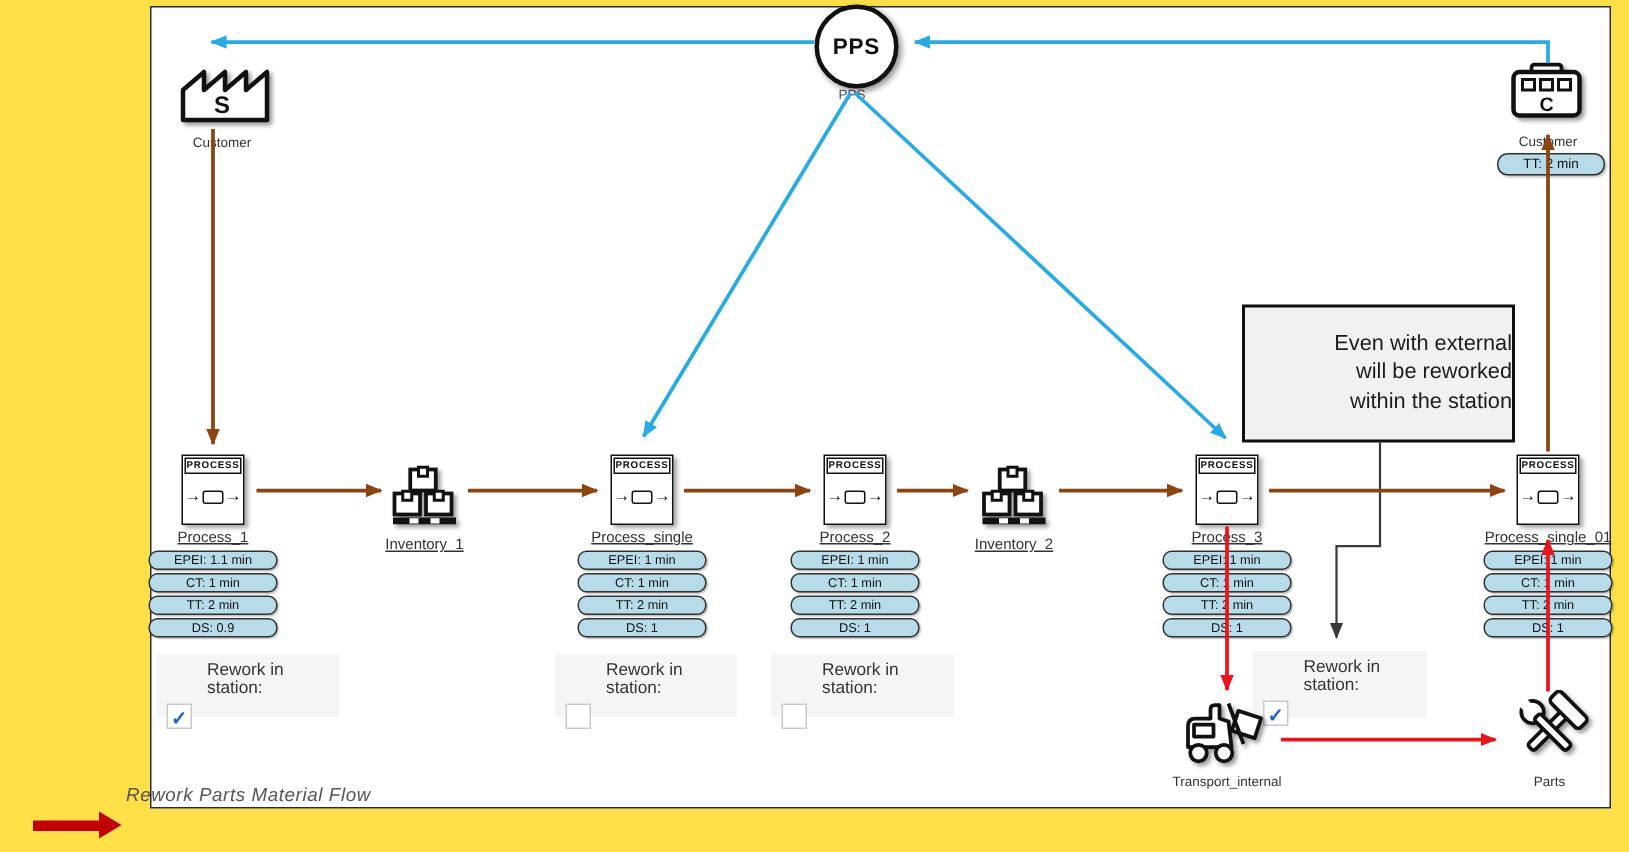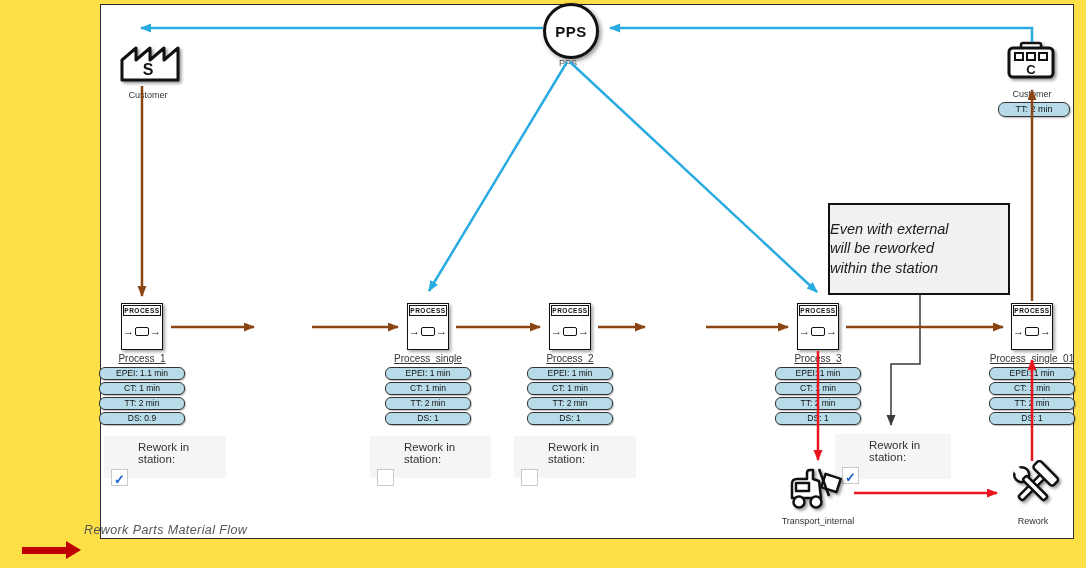--- a/index.html
+++ b/index.html
@@ -36,21 +36,21 @@
       box-shadow:1px 1px 1px rgba(0,0,0,.25);}
   
   .panel{position:absolute;background:#f5f5f5;box-sizing:border-box;padding:5px 0 0 7px;}
   .panel-label{font-size:11.5px;color:#333;text-align:left;padding-left:27px;}
   .checkbox{margin-top:4px;width:17px;height:17px;background:#fff;border:1px solid #c9c9c9;
       box-sizing:border-box;text-align:center;}
   .checkbox .check{font-size:13px;font-weight:bold;color:#1b66c9;line-height:15px;}
   
   #annotation{position:absolute;left:828px;top:203px;width:182px;height:92px;background:#f1f1f1;
       border:2px solid #111;box-sizing:border-box;display:flex;flex-direction:column;
-      align-items:flex-start;justify-content:center;font-style:italic;font-size:14.5px;
+      align-items:flex-end;justify-content:center;font-size:14.5px;
       line-height:1.35;color:#1c1c1c;text-align:center;z-index:6;}
   
   #legend-line{position:absolute;left:22px;top:547px;width:46px;height:7px;background:#c00000;}
   #legend-head{position:absolute;left:66px;top:541px;width:0;height:0;
       border-left:15px solid #c00000;border-top:9.5px solid transparent;border-bottom:9.5px solid transparent;}
   #legend-text{position:absolute;left:84px;top:523px;font-size:12.5px;font-style:italic;
       color:#555;letter-spacing:.4px;}
   #connectors{position:absolute;left:0;top:0;z-index:8;pointer-events:none;}
   svg text{font-family:"Liberation Sans",sans-serif;}
 </style>
@@ -97,20 +97,34 @@
       <div class="metric">DS: 0.9</div>
     </div>
   </div>
   <div class="panel" style="left:104px;top:436px;width:122px;height:42px">
     <div class="panel-label">Rework in station:</div>
     <div class="checkbox">
       <span class="check">✓</span>
     </div>
   </div>
 
+  <div class="station" style="left:223px">
+    <svg class="icon-abs" style="position:static" width="46" height="47" viewBox="0 0 46 47">
+      <rect x="13.5" y="10" width="17" height="14" fill="#fff" stroke="#111" stroke-width="2.5"></rect>
+      <rect x="19" y="8.5" width="6" height="6" fill="#fff" stroke="#111" stroke-width="2"></rect>
+      <rect x="3" y="26" width="17" height="14" fill="#fff" stroke="#111" stroke-width="2.5"></rect>
+      <rect x="8.5" y="24.5" width="6" height="6" fill="#fff" stroke="#111" stroke-width="2"></rect>
+      <rect x="24" y="26" width="17" height="14" fill="#fff" stroke="#111" stroke-width="2.5"></rect>
+      <rect x="29.5" y="24.5" width="6" height="6" fill="#fff" stroke="#111" stroke-width="2"></rect>
+      <rect x="2" y="42" width="42" height="4.5" fill="#111"></rect>
+      <rect x="13" y="42.5" width="6" height="3.5" fill="#fff"></rect>
+      <rect x="27" y="42.5" width="6" height="3.5" fill="#fff"></rect>
+    </svg>
+    <div class="station-label">Inventory_1</div>
+  </div>
 
   <div class="station" style="left:368px">
     <div class="pbox">
       <div class="pbox-header">PROCESS</div>
       <div class="pbox-body">
           <span>→</span>
           <span class="chip"></span>
           <span>→</span>
         </div>
     </div>
@@ -146,20 +160,34 @@
       <div class="metric">DS: 1</div>
     </div>
   </div>
   <div class="panel" style="left:514px;top:436px;width:122px;height:42px">
     <div class="panel-label">Rework in station:</div>
     <div class="checkbox">
       <span class="check"></span>
     </div>
   </div>
 
+  <div class="station" style="left:616px">
+    <svg class="icon-abs" style="position:static" width="46" height="47" viewBox="0 0 46 47">
+      <rect x="13.5" y="10" width="17" height="14" fill="#fff" stroke="#111" stroke-width="2.5"></rect>
+      <rect x="19" y="8.5" width="6" height="6" fill="#fff" stroke="#111" stroke-width="2"></rect>
+      <rect x="3" y="26" width="17" height="14" fill="#fff" stroke="#111" stroke-width="2.5"></rect>
+      <rect x="8.5" y="24.5" width="6" height="6" fill="#fff" stroke="#111" stroke-width="2"></rect>
+      <rect x="24" y="26" width="17" height="14" fill="#fff" stroke="#111" stroke-width="2.5"></rect>
+      <rect x="29.5" y="24.5" width="6" height="6" fill="#fff" stroke="#111" stroke-width="2"></rect>
+      <rect x="2" y="42" width="42" height="4.5" fill="#111"></rect>
+      <rect x="13" y="42.5" width="6" height="3.5" fill="#fff"></rect>
+      <rect x="27" y="42.5" width="6" height="3.5" fill="#fff"></rect>
+    </svg>
+    <div class="station-label">Inventory_2</div>
+  </div>
 
   <div class="station" style="left:758px">
     <div class="pbox">
       <div class="pbox-header">PROCESS</div>
       <div class="pbox-body">
           <span>→</span>
           <span class="chip"></span>
           <span>→</span>
         </div>
     </div>
@@ -218,21 +246,21 @@
     <g transform="rotate(45 27 26)" fill="#fff" stroke="#111" stroke-width="2.5" stroke-linejoin="round">
       <rect x="24" y="12" width="6" height="32" rx="2"></rect>
       <rect x="13" y="3" width="28" height="10" rx="3"></rect>
     </g>
     <g transform="rotate(-45 27 26)">
       <circle cx="27" cy="10" r="7.5" fill="#fff" stroke="#111" stroke-width="2.5"></circle>
       <rect x="23.5" y="0" width="7" height="9" fill="#fff"></rect>
       <rect x="24" y="14" width="6" height="30" rx="2" fill="#fff" stroke="#111" stroke-width="2.5"></rect>
     </g>
   </svg>
-  <div class="caption" style="left:992px;top:516px;width:82px">Rework</div>
+  <div class="caption" style="left:992px;top:516px;width:82px">Parts</div>
 
   <div id="legend-line"></div>
   <div id="legend-head"></div>
   <div id="legend-text">Rework Parts Material Flow</div>
 
   <svg id="connectors" width="1086" height="568" viewBox="0 0 1086 568">
     <defs>
       <marker id="mBlue" markerUnits="userSpaceOnUse" markerWidth="12" markerHeight="10" refX="10" refY="4.5" orient="auto">
           <path d="M0,0 L11,4.5 L0,9 Z" fill="#29abe2"></path>
         </marker>

